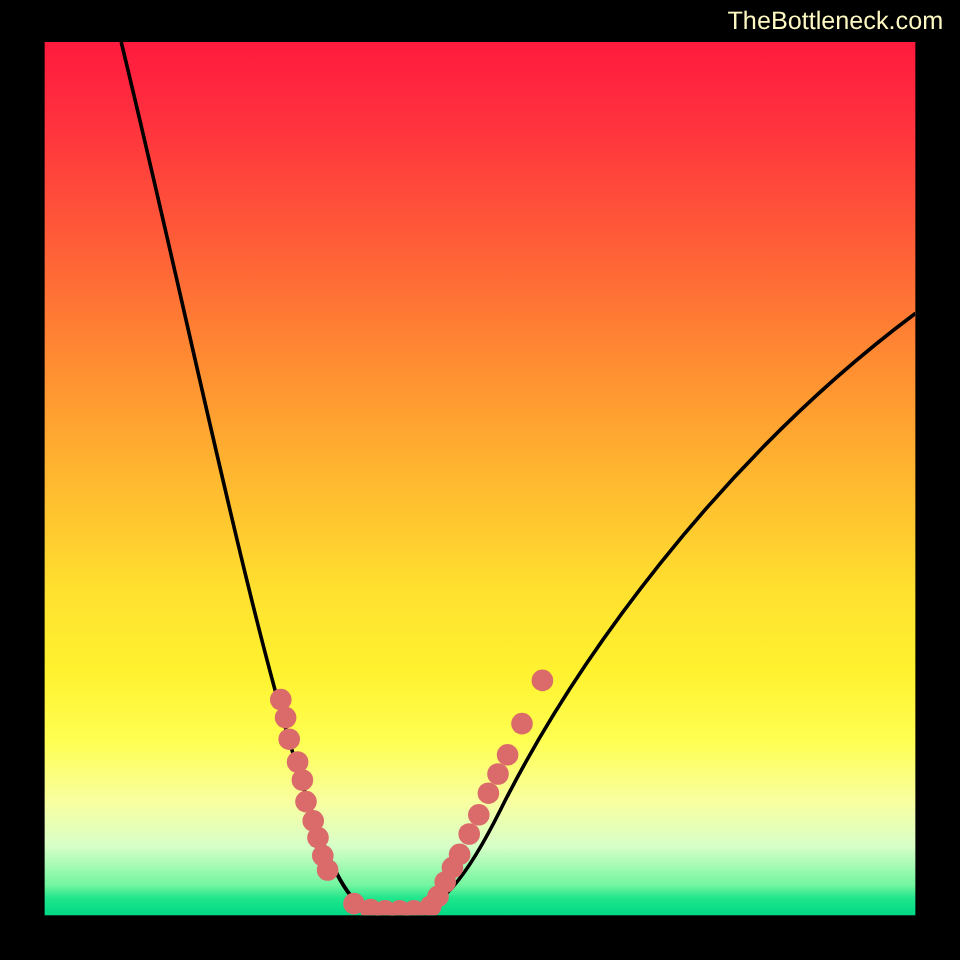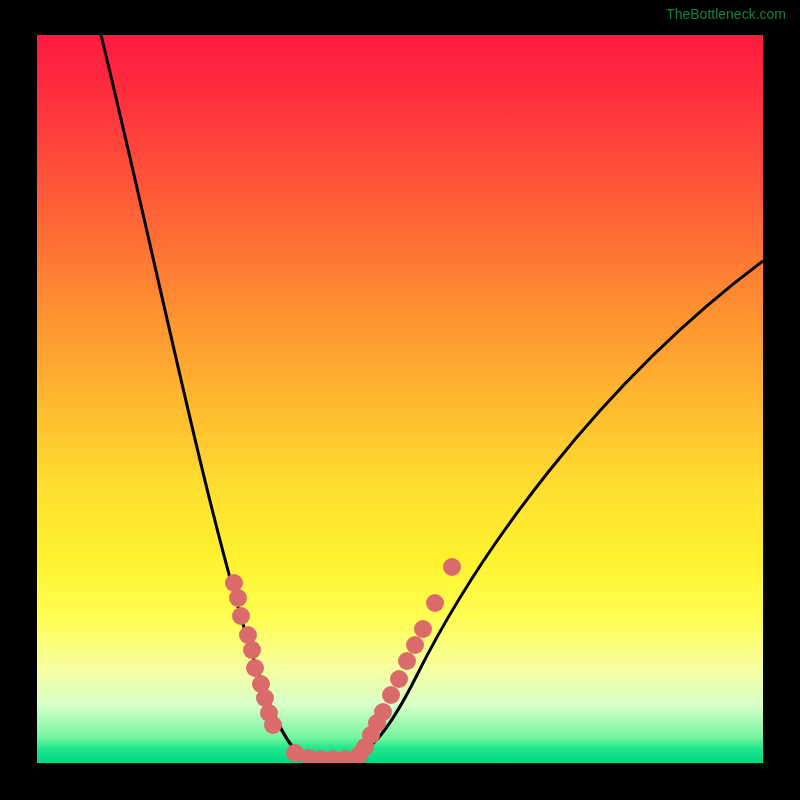--- a/index.html
+++ b/index.html
@@ -35,22 +35,22 @@
       #d8ffc8 92%,
       #74f5a0 96.5%,
       #20e68c 98%,
       #00d885 100%
     );
   }
   .watermark {
     position: absolute;
     top: 6px;
     right: 14px;
-    color: #15803d;
-    font-size: 14px;
+    color: #fef9c3;
+    font-size: 21px;
     font-weight: 500;
     letter-spacing: 0px;
     font-family: Arial, Helvetica, sans-serif;
   }
   svg.curve {
     position: absolute;
     inset: 0;
     width: 100%;
     height: 100%;
   }

